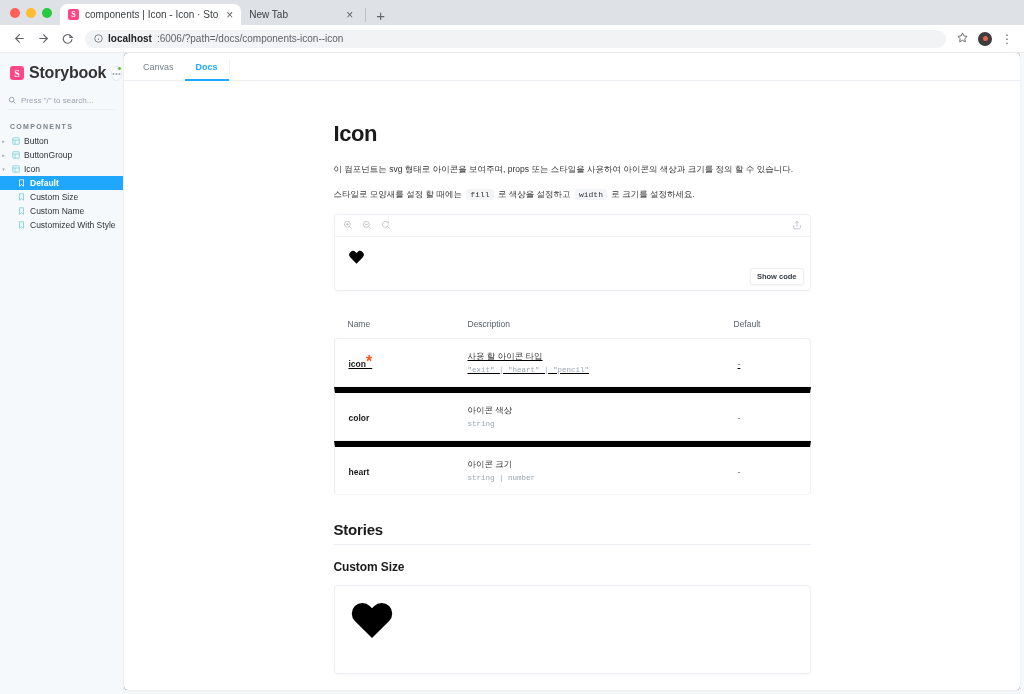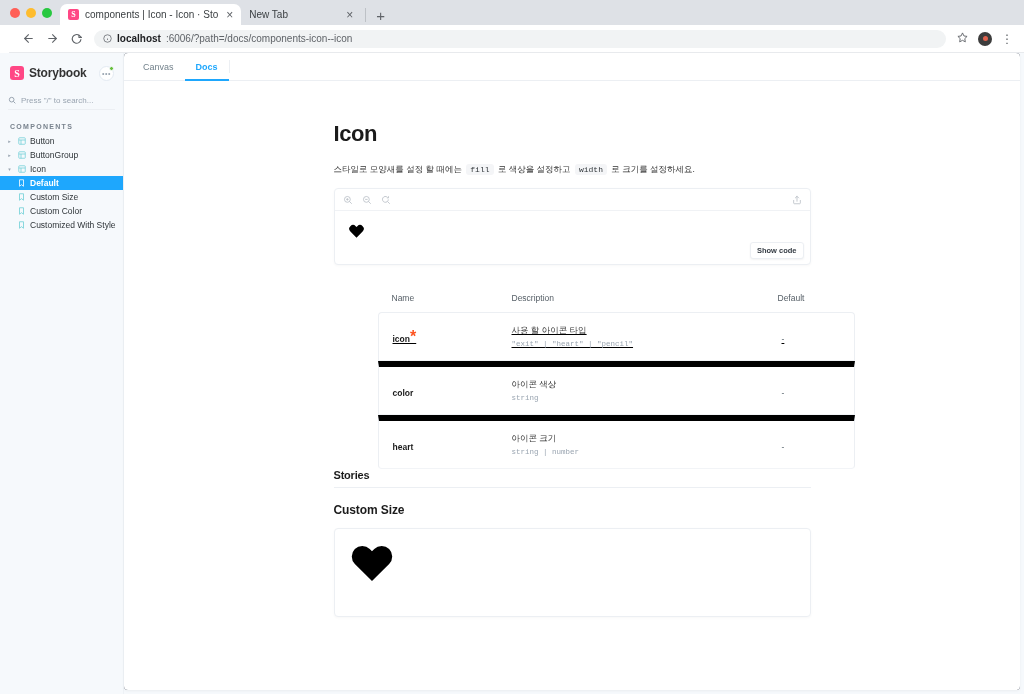--- a/index.html
+++ b/index.html
@@ -65,21 +65,20 @@
 
   .toolbar {
     height: 28px;
     background: #ffffff;
     display: flex;
     align-items: center;
     gap: 2px;
     padding: 0 8px;
     flex: 0 0 28px;
     border-bottom: 1px solid #e8eaed;
-    margin-left: 9px;
   }
   .navbtn {
     width: 22px; height: 22px;
     display: flex; align-items: center; justify-content: center;
     color: #5f6368; font-size: 13px;
     border-radius: 50%;
   }
   .navbtn svg { display: block; }
   .urlbar {
     flex: 1 1 auto;
@@ -120,21 +119,21 @@
   }
   .sb-brand { display: flex; align-items: center; padding: 0 9px 0 10px; gap: 5px; height: 20px; }
   .sb-logo {
     width: 14px; height: 14px; border-radius: 3px;
     background: #ff4785; color: #fff;
     font-size: 10px; font-weight: bold;
     display: flex; align-items: center; justify-content: center;
     font-family: "Liberation Serif", serif;
     flex: 0 0 14px;
   }
-  .sb-brandname { font-size: 12px; font-weight: bold; color: #333333; letter-spacing: -0.2px; flex:1 1 auto; }
+  .sb-brandname { font-size: 16px; font-weight: bold; color: #333333; letter-spacing: -0.2px; flex:1 1 auto; }
   .sb-menu {
     width: 15px; height: 15px; border-radius: 50%;
     border: 1px solid #e3eaf2; background:#fff;
     display: flex; align-items: center; justify-content: center;
     color: #9aa5b1; font-size: 7px; position: relative;
     letter-spacing: 0.5px;
   }
   .sb-badge {
     position: absolute; top: -1px; right: -1px;
     width: 5px; height: 5px; border-radius: 50%;
@@ -152,21 +151,20 @@
   .sb-section {
     margin: 13px 0 4px 10px;
     font-size: 7px; font-weight: bold; color: #78828d;
     letter-spacing: 1.3px;
   }
   .sb-item {
     display: flex; align-items: center;
     height: 14px;
     font-size: 8.5px;
     color: #2e3438;
-    padding-left: 6px;
     gap: 4px;
   }
   .sb-item.selected { background: #1ea7fd; color: #ffffff; font-weight: bold; }
   .sb-item.selected .sb-ico { color: #ffffff; }
   .sb-caret {
     width: 7px; font-size: 5px; color: #9aa5b1; flex: 0 0 7px;
     display: flex; align-items: center; justify-content: center;
   }
   .sb-ico { flex: 0 0 9px; display: flex; align-items: center; justify-content: center; color: #6fcfd6; }
   .sb-indent { padding-left: 21px; }
@@ -241,21 +239,21 @@
   .show-code {
     position: absolute; right: 6px; bottom: 5px;
     font-size: 7.5px; font-weight: bold; color: #333a42;
     background: #fff; border: 1px solid #eceff3;
     border-radius: 3px; padding: 3px 6px;
     box-shadow: 0 1px 2px rgba(0,0,0,0.05);
   }
 
   
   .props-wrap { margin-top: 28px; }
-  table.props { width: 100%; border-collapse: separate; border-spacing: 0; margin-left: 44px; }
+  table.props { width: 100%; border-collapse: separate; border-spacing: 0; }
   table.props th {
     text-align: left; font-size: 8.5px; color: #555e66; font-weight: normal;
     padding: 0 0 9px 14px;
   }
   table.props th.c-default { padding-left: 10px; }
   table.props tbody tr td {
     background: #ffffff;
     border-top: 6px solid #000000;
     border-bottom: 1px solid #f2f4f7;
     padding: 12px 0 12px 14px;
@@ -274,22 +272,22 @@
   .ptype {
     font-size: 7.5px; color: #9aa5b1;
     font-family: "Liberation Mono", monospace;
   }
   .pdefault { font-size: 8.5px; color: #5c6870; }
   .col-name { width: 120px; }
   .col-desc { width: 270px; }
   .col-def { width: 87px; }
 
   h2.stories-h {
-    font-size: 11px; color: #1b1b1b; font-weight: bold;
-    padding-bottom: 6px;
+    font-size: 15px; color: #1b1b1b; font-weight: bold;
+    margin-top: 26px; padding-bottom: 6px;
     border-bottom: 1px solid #eceff3;
     letter-spacing: -0.2px;
   }
   h3.story-h {
     font-size: 12px; color: #1b1b1b; font-weight: bold;
     margin-top: 15px; letter-spacing: -0.1px;
   }
   .preview.nohead { margin-top: 11px; }
   .preview.nohead .preview-body { padding: 14px 14px 30px 16px; }
 </style>
@@ -440,21 +438,21 @@
         </span>
         <span class="sb-label">Custom Size</span>
       </div>
 
       <div class="sb-item sb-indent" style="padding-left:17px;">
         <span class="sb-ico">
           <svg width="7" height="8" viewBox="0 0 12 16" fill="none" stroke="#6fcfd6" stroke-width="1.6">
               <path d="M2 1.5h8v13l-4-3.2-4 3.2z"></path>
             </svg>
         </span>
-        <span class="sb-label">Custom Color</span>
+        <span class="sb-label">Custom Name</span>
       </div>
 
       <div class="sb-item sb-indent" style="padding-left:17px;">
         <span class="sb-ico">
           <svg width="7" height="8" viewBox="0 0 12 16" fill="none" stroke="#6fcfd6" stroke-width="1.6">
               <path d="M2 1.5h8v13l-4-3.2-4 3.2z"></path>
             </svg>
         </span>
         <span class="sb-label">Customized With Style</span>
       </div>
@@ -467,20 +465,23 @@
         <div class="vtab active">Docs</div>
         <div class="vtab-sep"></div>
       </div>
 
       <div class="docs-scroll">
         <div class="docs">
 
           <h1 class="doc-title">Icon</h1>
 
 
+          <p class="doc-p">
+            <span>이 컴포넌트는 svg 형태로 아이콘을 보여주며, props 또는 스타일을 사용하여 아이콘의 색상과 크기를 정의 할 수 있습니다.</span>
+          </p>
 
           <p class="doc-p">
             <span>스타일로 모양새를 설정 할 때에는 </span><code class="chip">fill</code><span> 로 색상을 설정하고 </span><code class="chip">width</code><span> 로 크기를 설정하세요.</span>
           </p>
 
           <div class="preview">
             <div class="preview-toolbar">
               <span class="ptool">
                 <svg width="10" height="10" viewBox="0 0 24 24" fill="none" stroke="#b9bfc6" stroke-width="2">
                     <circle cx="10.5" cy="10.5" r="7"></circle>

